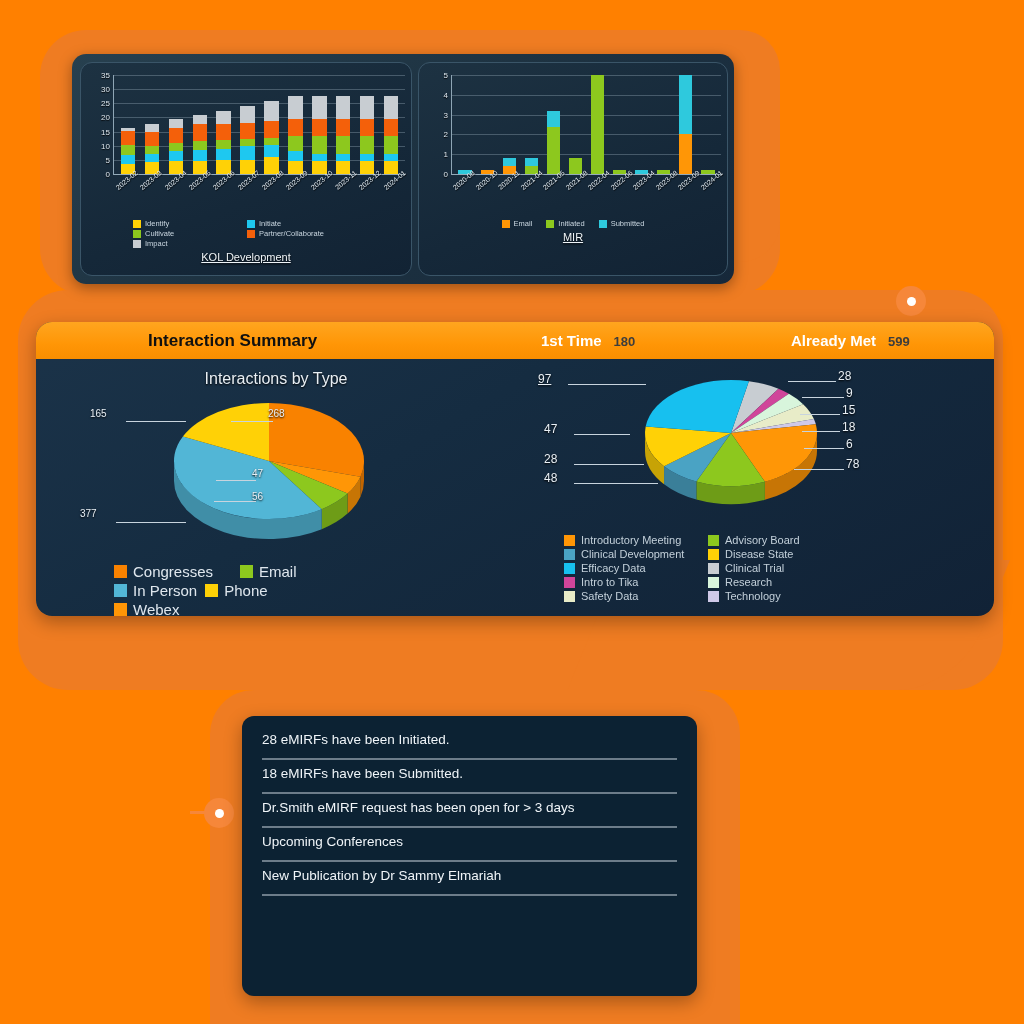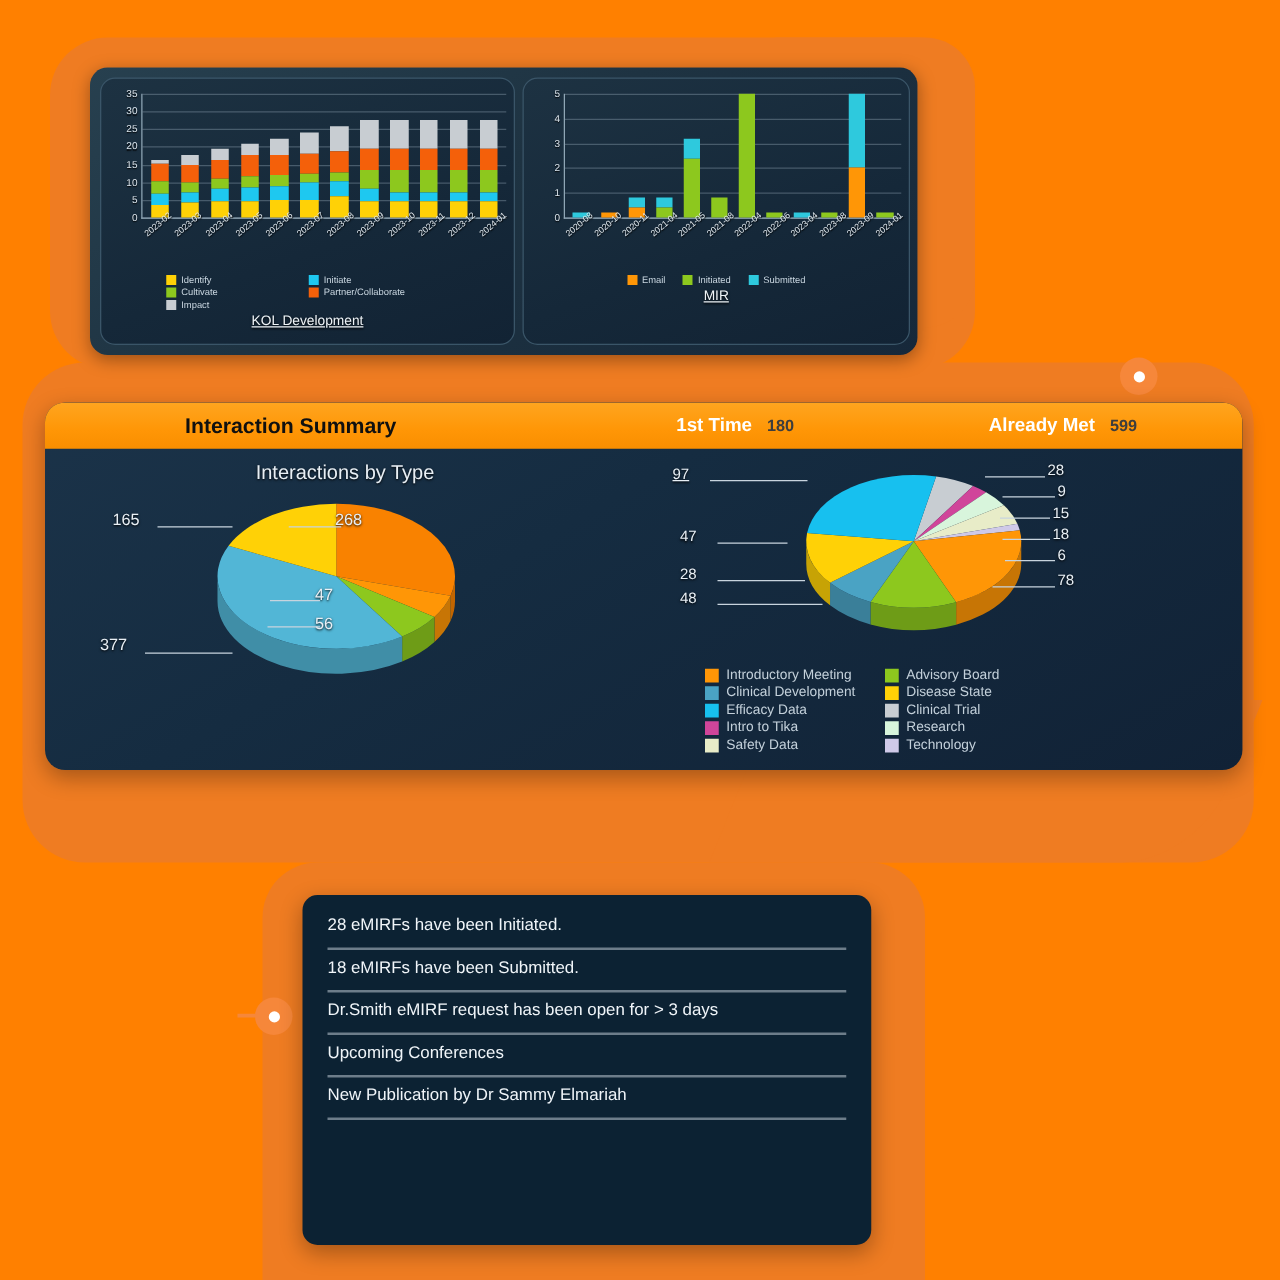--- a/index.html
+++ b/index.html
@@ -175,21 +175,21 @@
   .pie-col.left  { left: 0;   width: 480px; }
   .pie-col.right { left: 480px; width: 478px; }
   .pie-heading {
     text-align: center; margin-top: 11px;
     font-size: 16px; color: #e8eff5;
     text-shadow: 0 1px 2px #000;
   }
   .pie-stage { position: relative; width: 100%; height: 175px; }
 
   .plabel {
-    position: absolute; font-size: 13px; color: #e9f0f6;
+    position: absolute; font-size: 10px; color: #e9f0f6;
     text-shadow: 0 1px 2px #000; white-space: nowrap;
   }
   .plabel.sm { font-size: 12px; }
   .leader { position: absolute; height: 1px; background: #c8d4de; }
 
   .pie-legend {
     display: flex; flex-wrap: wrap;
     column-gap: 8px; row-gap: 2px;
   }
   #legend-type {
@@ -614,20 +614,42 @@
           <div class="plabel" style="left: 232px; top: 20px;">268</div>
           <div class="leader" style="left: 195px; top: 33px; width: 42px;"></div>
           <div class="plabel" style="left: 216px; top: 80px;">47</div>
           <div class="leader" style="left: 180px; top: 92px; width: 40px;"></div>
           <div class="plabel" style="left: 216px; top: 103px;">56</div>
           <div class="leader" style="left: 178px; top: 113px; width: 42px;"></div>
           <div class="plabel" style="left: 44px; top: 120px; text-align: right;">377</div>
           <div class="leader" style="left: 80px; top: 134px; width: 70px;"></div>
           <div class="plabel" style="left: 54px; top: 20px;">165</div>
           <div class="leader" style="left: 90px; top: 33px; width: 60px;"></div>
+        </div>
+      <div class="pie-legend" id="legend-type">
+          <div class="litem">
+            <span class="lswatch" style="background: rgb(249, 130, 0);"></span>
+            <span class="llabel">Congresses</span>
+          </div>
+          <div class="litem">
+            <span class="lswatch" style="background: rgb(141, 200, 30);"></span>
+            <span class="llabel">Email</span>
+          </div>
+          <div class="litem">
+            <span class="lswatch" style="background: rgb(82, 182, 214);"></span>
+            <span class="llabel">In Person</span>
+          </div>
+          <div class="litem">
+            <span class="lswatch" style="background: rgb(255, 209, 6);"></span>
+            <span class="llabel">Phone</span>
+          </div>
+          <div class="litem">
+            <span class="lswatch" style="background: rgb(255, 150, 6);"></span>
+            <span class="llabel">Webex</span>
+          </div>
         </div>
     </div>
 
     <div class="pie-col right">
       <div class="pie-stage" id="topic-pie-stage">
           <svg width="210" height="150" style="position: absolute; left: 110px; top: 8px;">
             <g>
               <path d="M191,66A86,53 0 0 1 138.90299582310837,114.70783324226394L138.90299582310837,132.70783324226394A86,53 0 0 0 191,84Z" fill="rgb(199,117,5)"></path>
               <path d="M138.90299582310837,114.70783324226394A86,53 0 0 1 70.37871863352188,114.5155569829218L70.37871863352188,132.5155569829218A86,53 0 0 0 138.90299582310837,132.70783324226394Z" fill="rgb(110,156,23)"></path>
               <path d="M70.37871863352188,114.5155569829218A86,53 0 0 1 38.04241200170473,99.26012754417127L38.04241200170473,117.26012754417127A86,53 0 0 0 70.37871863352188,132.5155569829218Z" fill="rgb(58,127,153)"></path>

